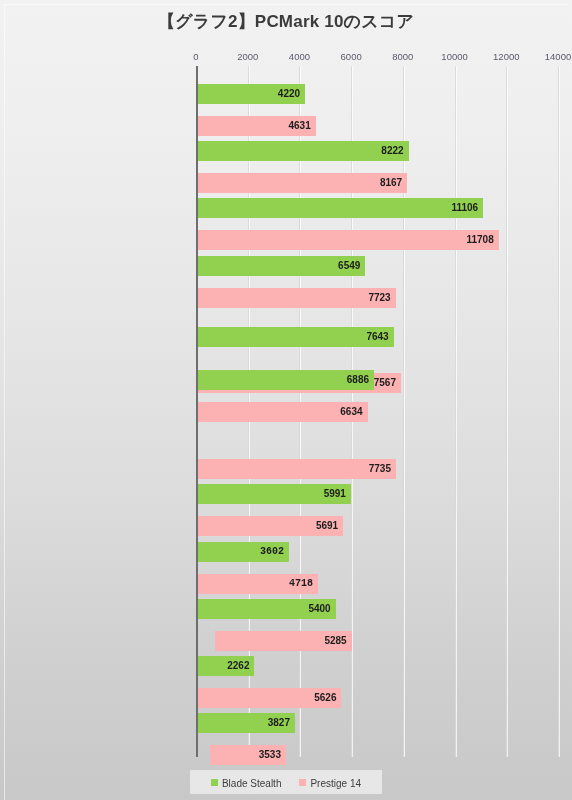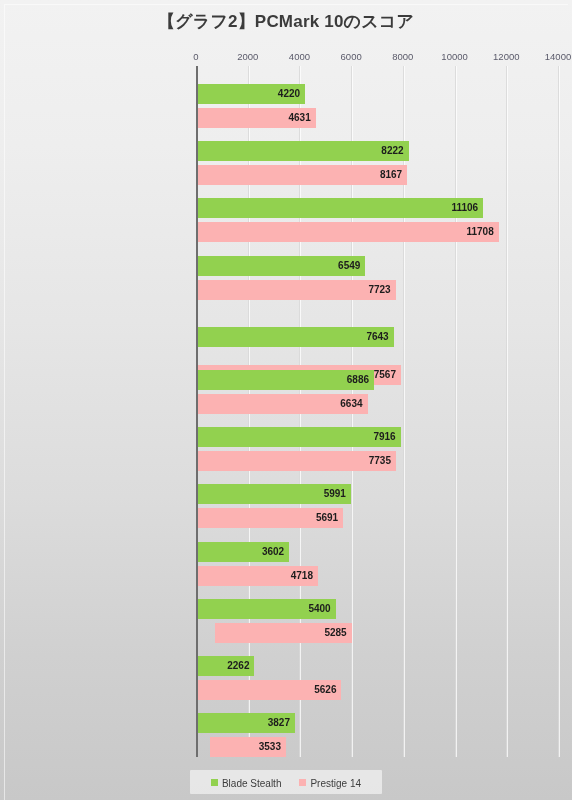--- a/index.html
+++ b/index.html
@@ -92,21 +92,21 @@
     left: 0;
     width: 100%;
   }
   .bar {
     position: absolute;
     height: 20px;
     left: 0;
     box-sizing: border-box;
   }
   .bar.s0 { background: #92d14f; top: 0px; }
-  .bar.s1 { background: #fcb2b2; top: 24px; }
+  .bar.s1 { background: #fcb2b2; top: 32px; }
   .bar-value {
     position: absolute;
     font-size: 10px;
     font-weight: bold;
     color: #1d1d1d;
     line-height: 20px;
     white-space: nowrap;
     right: 5px;
     top: 0;
   }
@@ -217,36 +217,33 @@
         </div>
         <div class="cat-row" style="top: 304px; height: 40px;">
           <div class="bar s0" style="width: 178.052px; background: rgb(146, 209, 79);">
             <span class="bar-value">6886</span>
           </div>
           <div class="bar s1" style="width: 171.536px; background: rgb(252, 178, 178);">
             <span class="bar-value">6634</span>
           </div>
         </div>
         <div class="cat-row" style="top: 361.2px; height: 40px;">
-          <div class="bar s0" style="width: 204.685px; background: rgb(146, 209, 79);">
-            <span class="bar-value">7916</span>
-          </div>
           <div class="bar s1" style="width: 200.005px; background: rgb(252, 178, 178); padding-left: 8px;">
             <span class="bar-value">7735</span>
           </div>
         </div>
         <div class="cat-row" style="top: 418.4px; height: 40px;">
           <div class="bar s0" style="width: 154.91px; background: rgb(146, 209, 79);">
             <span class="bar-value">5991</span>
           </div>
           <div class="bar s1" style="width: 147.153px; background: rgb(252, 178, 178);">
             <span class="bar-value">5691</span>
           </div>
         </div>
-        <div class="cat-row" style="top: 475.6px; height: 40px;">
+        <div class="cat-row" style="top: 475.6px; height: 40px; font-family: Liberation Mono, monospace;">
           <div class="bar s0" style="width: 93.1374px; background: rgb(146, 209, 79);">
             <span class="bar-value">3602</span>
           </div>
           <div class="bar s1" style="width: 121.994px; background: rgb(252, 178, 178);">
             <span class="bar-value">4718</span>
           </div>
         </div>
         <div class="cat-row" style="top: 532.8px; height: 40px;">
           <div class="bar s0" style="width: 139.629px; background: rgb(146, 209, 79);">
             <span class="bar-value">5400</span>

